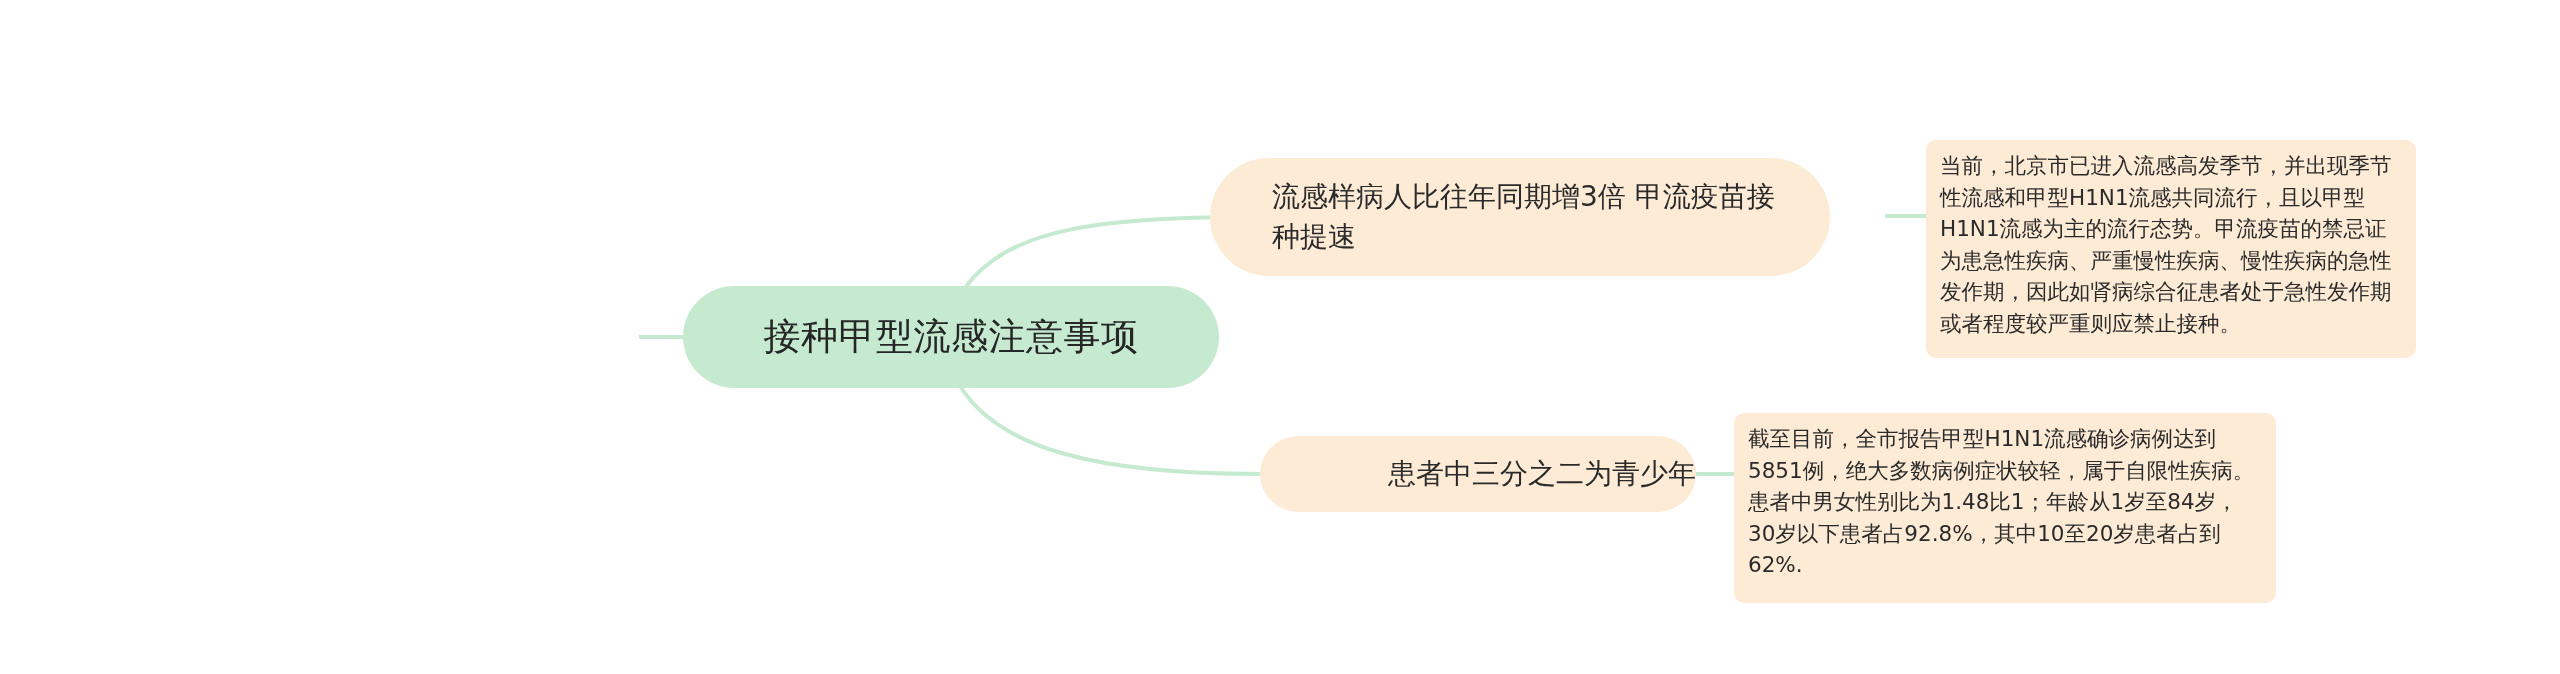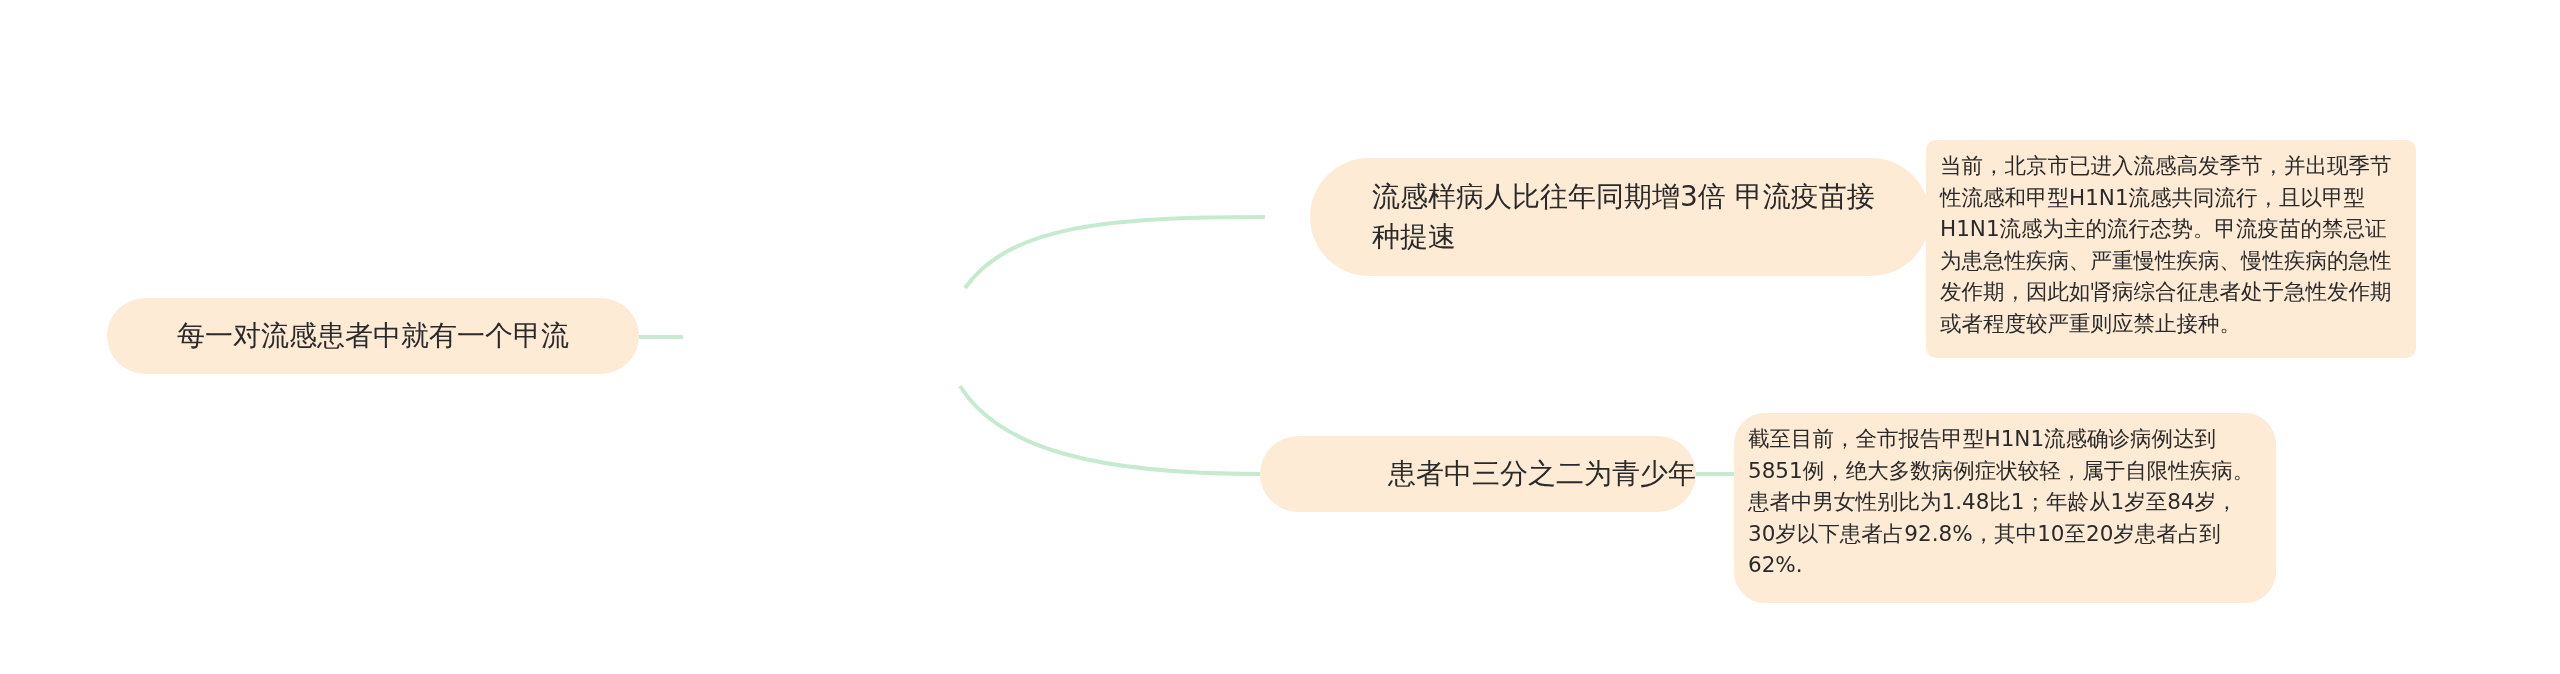--- a/index.html
+++ b/index.html
@@ -47,21 +47,21 @@
       border-radius: 40px;
       font-size: 28px;
       color: #2a2a2a;
     }
     .left-node {
       left: 107px; top: 298px;
       width: 532px; height: 76px;
       justify-content: center;
     }
     .top-node {
-      left: 1310px; top: 158px;
+      left: 1210px; top: 158px;
       width: 620px; height: 118px;
       padding-left: 62px;
       padding-right: 40px;
       border-radius: 59px;
       line-height: 40px;
     }
     .bottom-node {
       left: 1260px; top: 436px;
       width: 436px; height: 76px;
       justify-content: flex-end;
@@ -75,21 +75,21 @@
       padding: 10px 16px 10px 14px;
       align-items: flex-start;
       margin-top: 32px;
     }
     .note-top {
       left: 1926px; top: 108px;
       width: 490px; height: 218px;
     }
     .note-bottom {
       left: 1734px; top: 381px;
-      width: 542px; height: 190px; border-radius: 31px;
+      width: 542px; height: 190px;
     }
     .note span { display: block; white-space: pre-wrap; }
   </style>
 </head>
 <body>
 
 <div id="canvas">
 
   <svg class="connectors" viewBox="0 0 2560 674">
 
@@ -97,24 +97,24 @@
 
     <path d="M 965 288 C 1010 225, 1110 217, 1265 217" stroke="#c5ead0" stroke-width="4" fill="none"></path>
 
     <path d="M 960 386 C 1000 450, 1100 474, 1260 474" stroke="#c5ead0" stroke-width="4" fill="none"></path>
 
     <path d="M 1885 216 L 1926 216" stroke="#c5ead0" stroke-width="4" fill="none"></path>
 
     <path d="M 1696 474 L 1734 474" stroke="#c5ead0" stroke-width="4" fill="none"></path>
   </svg>
 
+  <div class="node root">
+    <span>接种甲型流感注意事项</span>
+  </div>
 
-  <div class="node pill left-node">
-    <span>每一对流感患者中就有一个甲流</span>
-  </div>
 
   <div class="node pill top-node">
     <span>流感样病人比往年同期增3倍 甲流疫苗接种提速</span>
   </div>
 
   <div class="node pill bottom-node">
     <span>患者中三分之二为青少年</span>
   </div>
 
   <div class="node note note-top">

